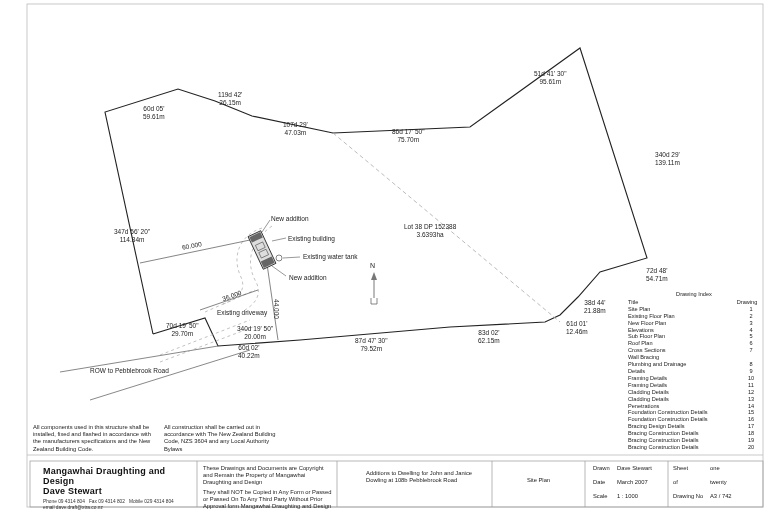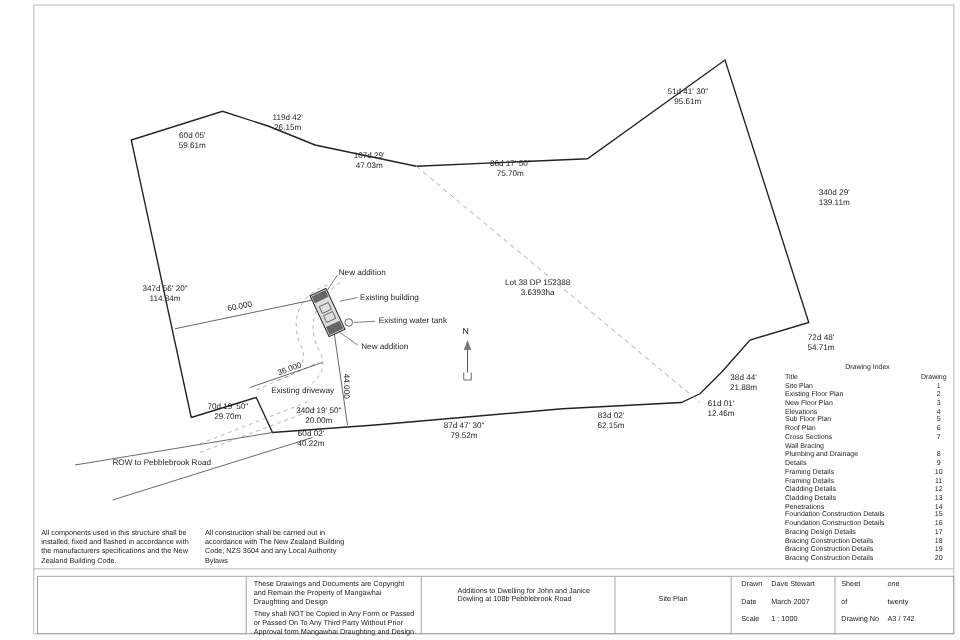--- a/index.html
+++ b/index.html
@@ -239,20 +239,28 @@
         <div class="row">
           <span>Bracing Construction Details</span>
           <span class="n">20</span>
         </div>
       </div>
   </div>
 
   <div class="notes" style="left:33px;top:424px;width:118px">All components used in this structure shall be installed, fixed and flashed in accordance with the manufacturers specifications and the New Zealand Building Code.</div>
   <div class="notes" style="left:164px;top:424px;width:114px">All construction shall be carried out in accordance with The New Zealand Building Code, NZS 3604 and any Local Authority Bylaws</div>
 
+  <div class="tb-cell" style="left:43px;top:466px;width:150px">
+    <div class="firm">Mangawhai Draughting and Design</div>
+    <div class="firm">Dave Stewart</div>
+    <div class="small" style="margin-top:3px;white-space:nowrap">
+      <span>Phone 09 4314 804</span>&nbsp;&nbsp;&nbsp;<span>Fax 09 4314 802</span>&nbsp;&nbsp;&nbsp;<span>Mobile 029 4314 804</span>
+    </div>
+    <div class="small">email dave.draft@xtra.co.nz</div>
+  </div>
   <div class="tb-cell small" style="left:203px;top:465px;width:130px">
     <div>These Drawings and Documents are Copyright and Remain the Property of Mangawhai Draughting and Design</div>
     <div style="margin-top:3px">They shall NOT be Copied in Any Form or Passed or Passed On To Any Third Party Without Prior Approval form Mangawhai Draughting and Design</div>
   </div>
   <div class="tb-cell" style="left:366px;top:470px;width:120px">Additions to Dwelling for John and Janice Dowling at 108b Pebblebrook Road</div>
   <div class="tb-cell" style="left:492px;top:477px;width:93px;text-align:center">Site Plan</div>
 
   <div class="tb-cell" style="left:593px;top:465px">Drawn</div>
   <div class="tb-cell" style="left:617px;top:465px">Dave Stewart</div>
   <div class="tb-cell" style="left:593px;top:479px">Date</div>

